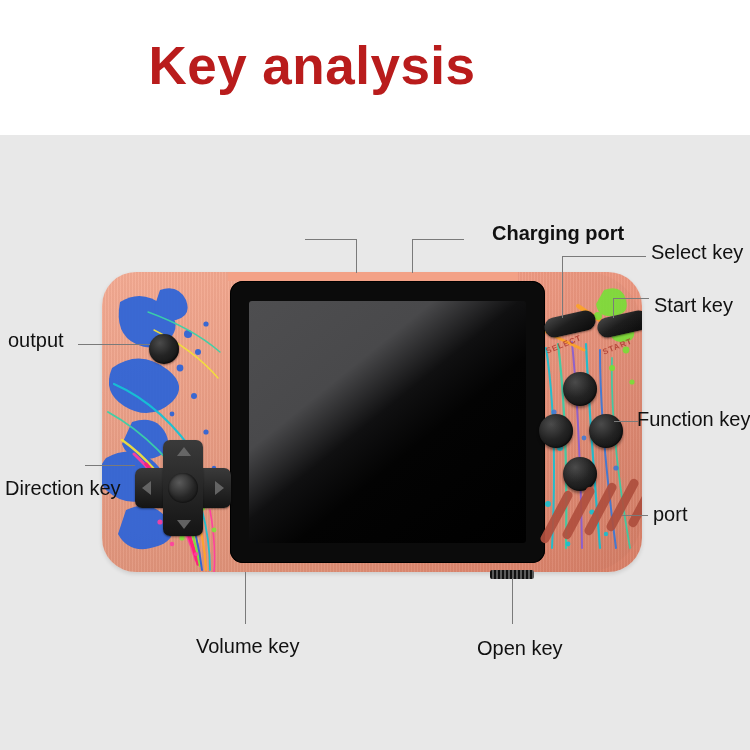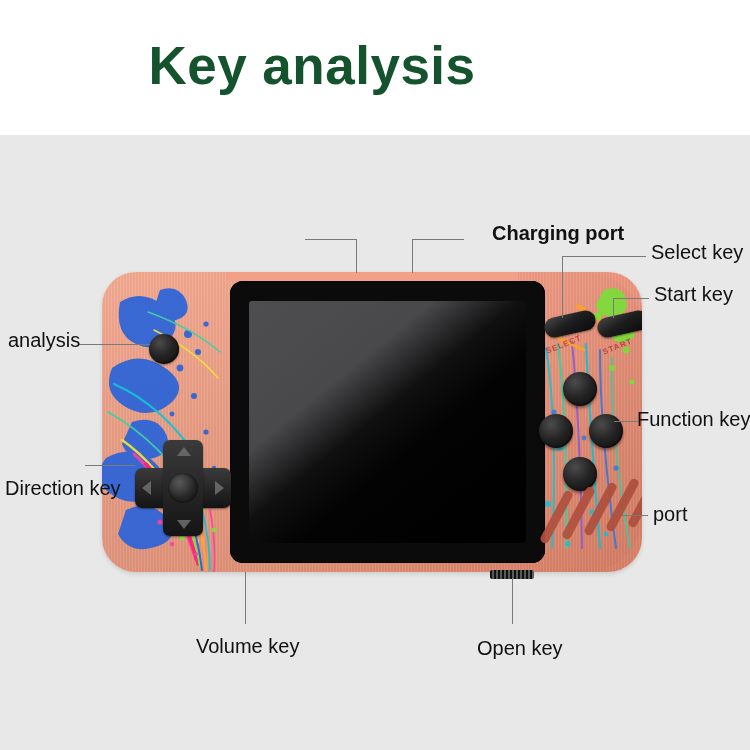--- a/index.html
+++ b/index.html
@@ -14,21 +14,21 @@
 
   
   #stage { position:absolute; inset:0; width:750px; height:750px; }
   .band-white { position:absolute; left:0; top:0; width:750px; height:135px; background:#ffffff; }
   .band-gray  { position:absolute; left:0; top:135px; width:750px; height:615px; background:#e8e8e8; }
 
   
   .title {
     position:absolute; left:0; top:38px; width:624px;
     text-align:center;
-    font-size:53px; font-weight:bold; color:#14532d;
+    font-size:53px; font-weight:bold; color:#b91c1c;
     letter-spacing:0.5px; line-height:1.05;
   }
 
   
   .console {
     position:absolute; left:102px; top:272px; width:540px; height:300px;
     border-radius:34px 34px 34px 34px;
     background:
       linear-gradient(180deg, rgba(255,255,255,.10), rgba(0,0,0,.07)),
       repeating-linear-gradient(90deg, rgba(255,255,255,.07) 0 1px, rgba(0,0,0,.03) 1px 3px),
@@ -302,21 +302,21 @@
   <div class="ln lnh" style="left:614px;top:421px;width:24px;"></div>
 
   <div class="ln lnh" style="left:622px;top:515px;width:26px;"></div>
 
   <div class="ln lnv" style="left:245px;top:572px;height:52px;"></div>
 
   <div class="ln lnv" style="left:512px;top:578px;height:46px;"></div>
 
   <div class="lbl" style="left:492px;top:222px;font-weight:bold;">Charging port</div>
   <div class="lbl" style="left:651px;top:241px;">Select key</div>
-  <div class="lbl" style="left:654px;top:283px;">Start key</div>
-  <div class="lbl" style="left:8px;top:329px;">analysis</div>
+  <div class="lbl" style="left:654px;top:294px;">Start key</div>
+  <div class="lbl" style="left:8px;top:329px;">output</div>
   <div class="lbl" style="left:5px;top:477px;">Direction key</div>
   <div class="lbl" style="left:637px;top:408px;">Function key</div>
   <div class="lbl" style="left:653px;top:503px;">port</div>
   <div class="lbl" style="left:196px;top:635px;text-align:right;">Volume key</div>
   <div class="lbl" style="left:477px;top:637px;text-align:center;">Open key</div>
 
 </div>
 
 </body></html>

